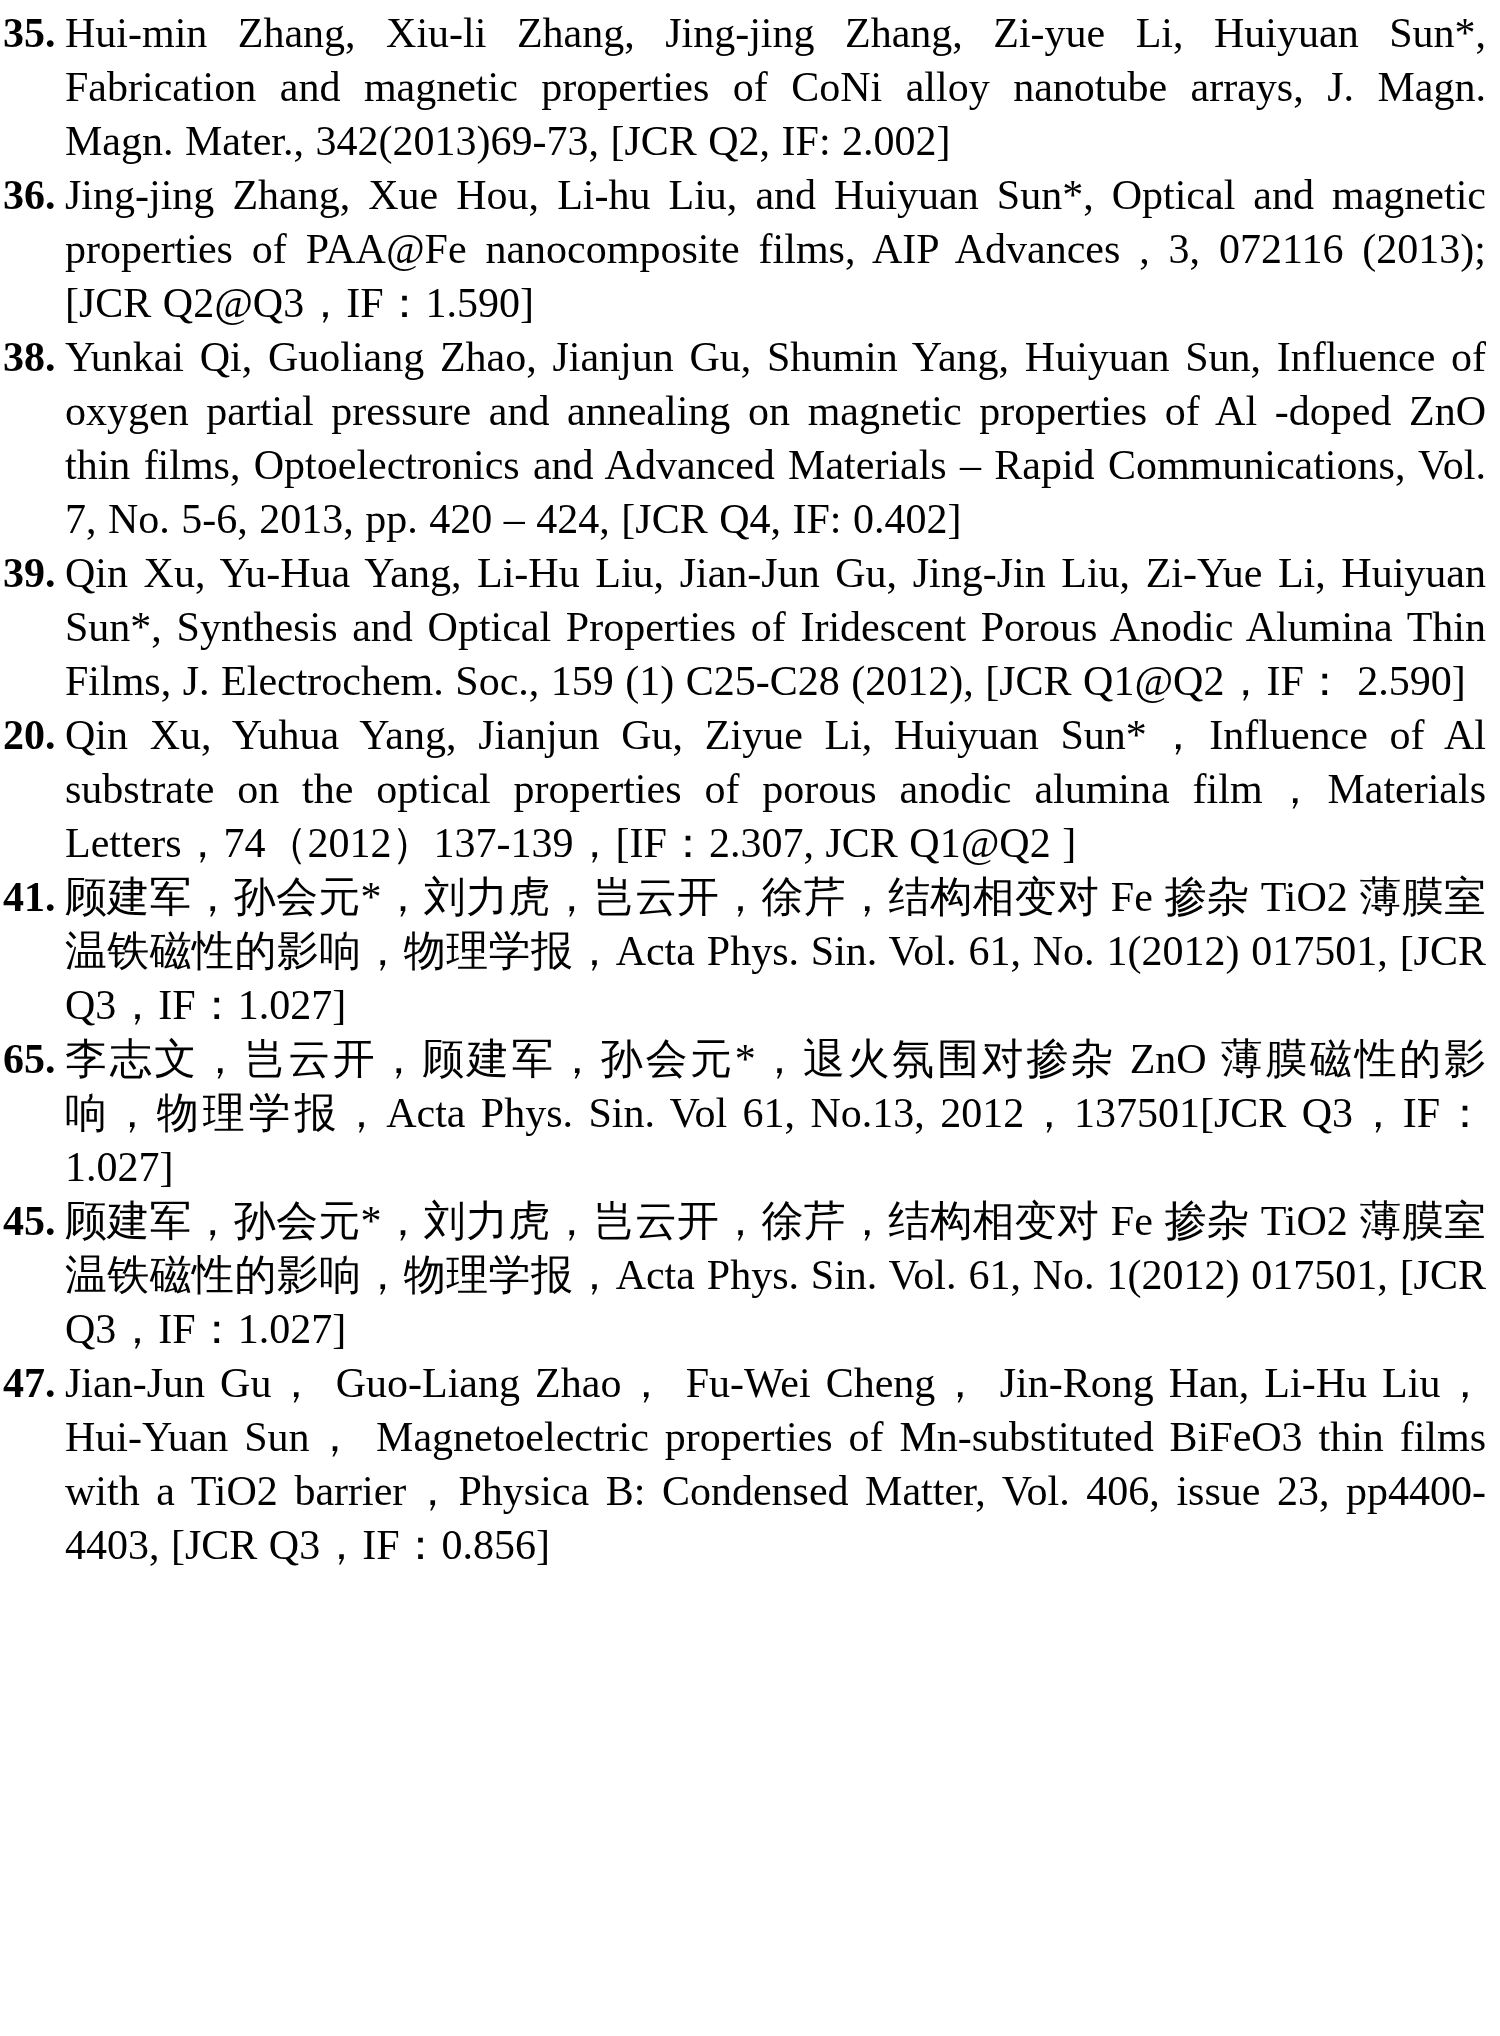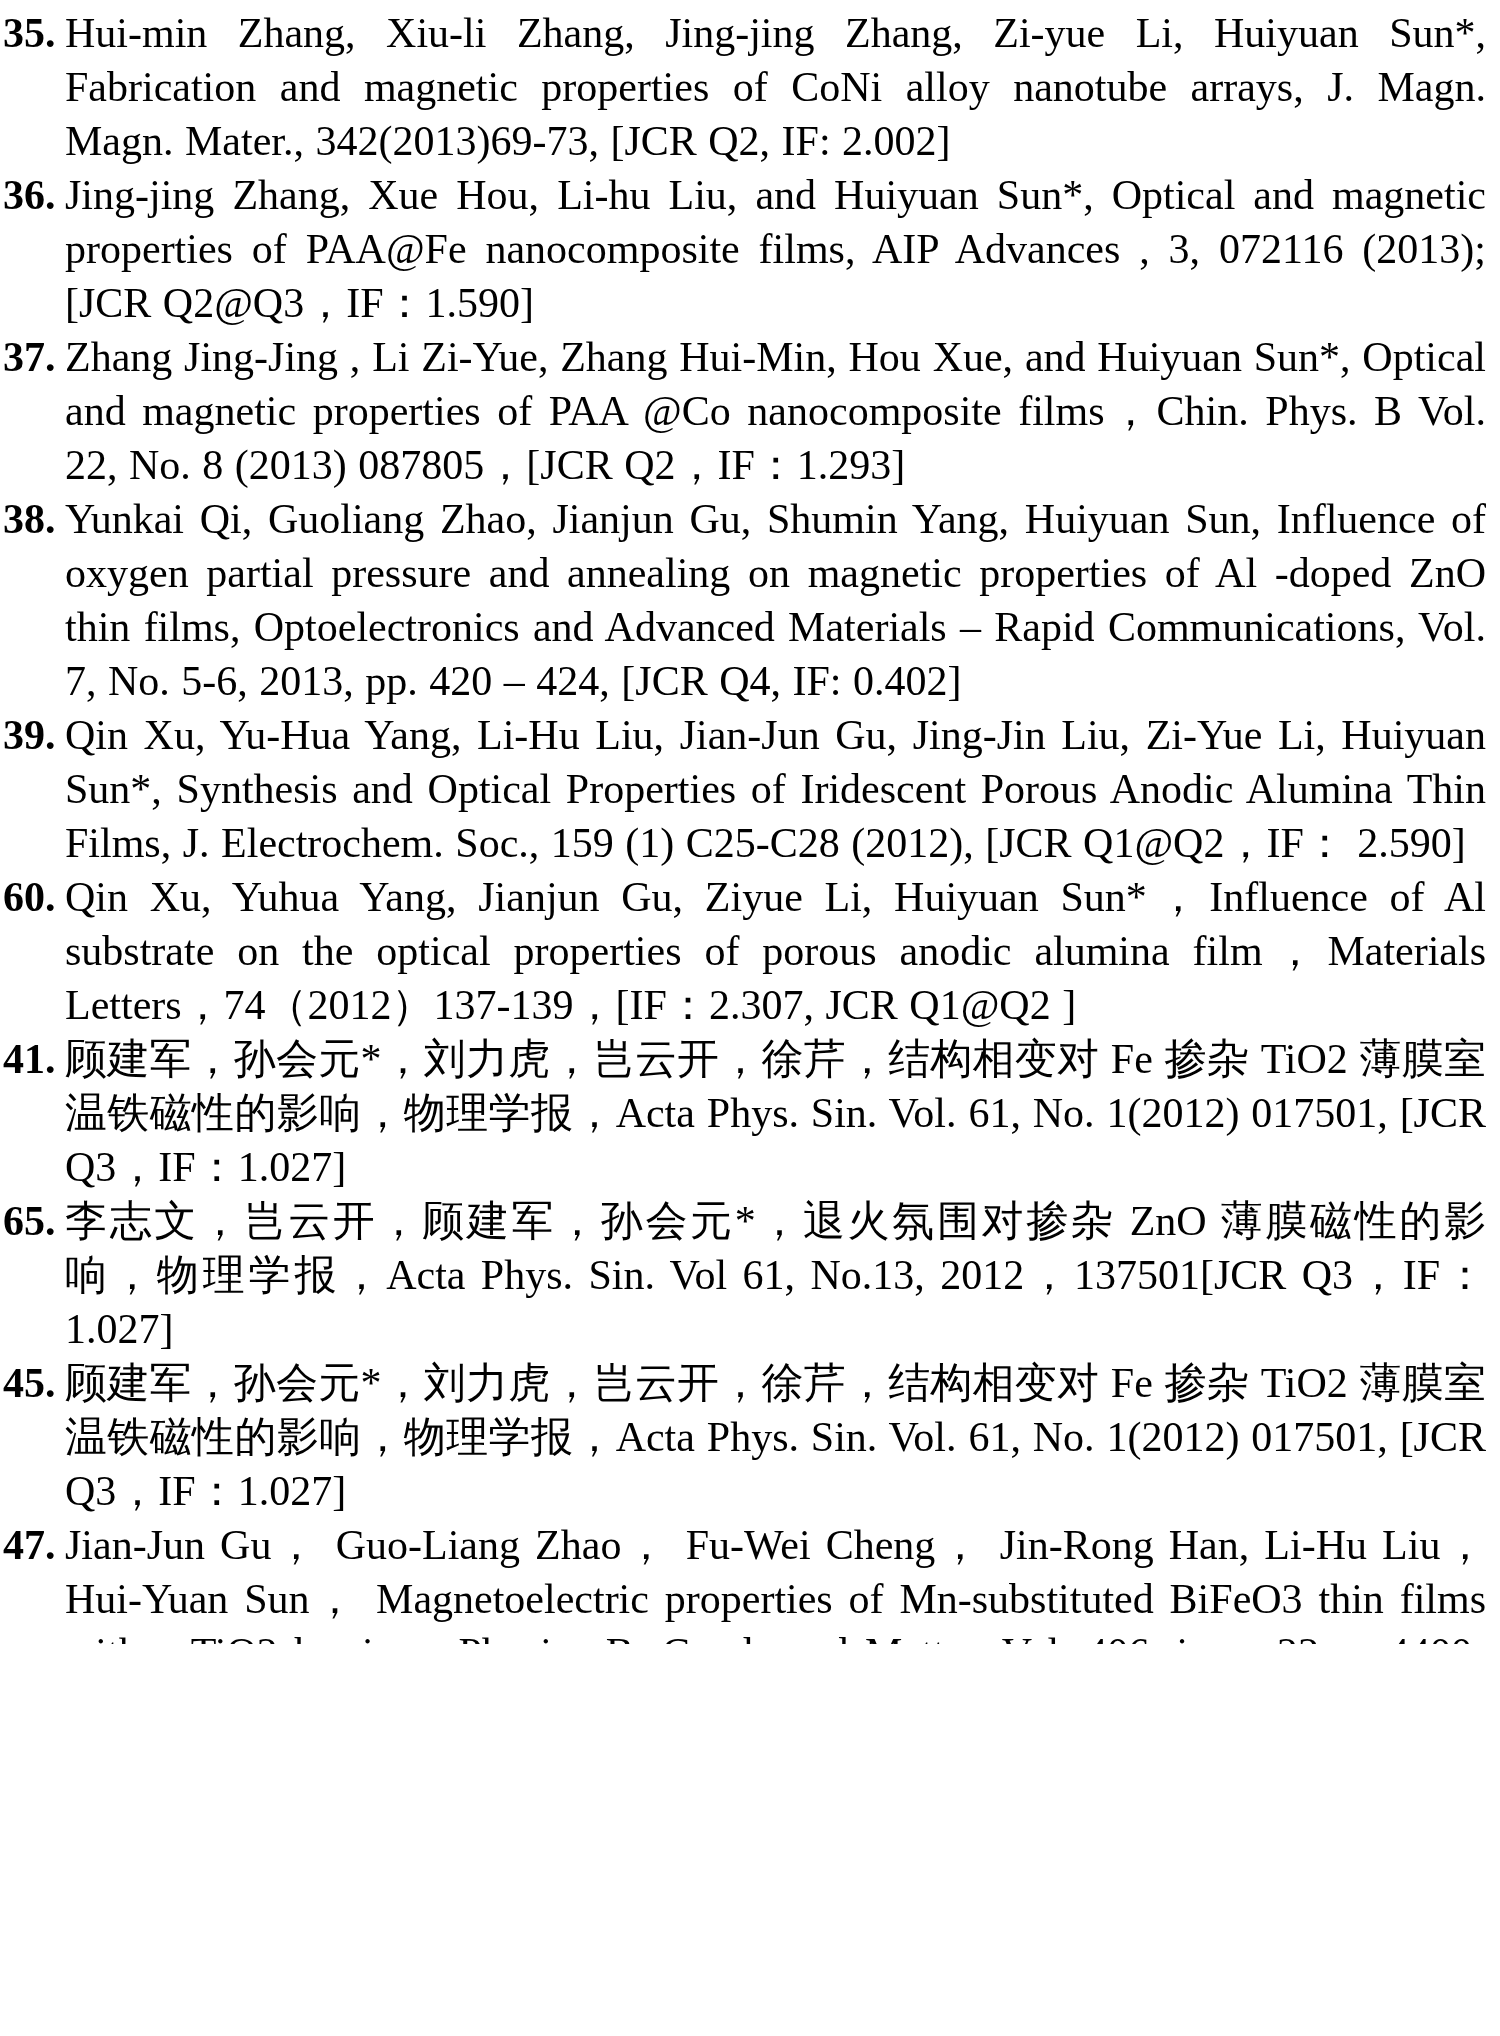--- a/index.html
+++ b/index.html
@@ -40,22 +40,21 @@
     word-spacing: 1px;
   }
 </style>
 </head>
 <body>
 
 <div class="page">
   <div class="pub-list" id="pub-list">
       <div class="item"><span class="num">35.</span><span class="txt">Hui-min Zhang, Xiu-li Zhang, Jing-jing Zhang, Zi-yue Li,  Huiyuan Sun*, Fabrication and magnetic properties of CoNi alloy  nanotube arrays,  J. Magn. Magn. Mater., 342(2013)69-73, [JCR Q2, IF: 2.002]</span></div>
       <div class="item"><span class="num">36.</span><span class="txt">Jing-jing Zhang, Xue Hou, Li-hu Liu, and Huiyuan Sun*, Optical and magnetic properties of PAA@Fe nanocomposite films,  AIP Advances , 3, 072116 (2013); [JCR Q2@Q3，IF：1.590]</span></div>
-      <div class="item"><span class="num">37.</span><span class="txt">Zhang Jing-Jing , Li Zi-Yue, Zhang Hui-Min, Hou Xue, and Huiyuan Sun*, Optical and magnetic properties of PAA @Co nanocomposite films，Chin. Phys. B Vol. 22, No. 8 (2013) 087805，[JCR Q2，IF：1.293]</span></div>
       <div class="item"><span class="num">38.</span><span class="txt">Yunkai Qi, Guoliang Zhao, Jianjun Gu, Shumin Yang, Huiyuan Sun, Influence of oxygen partial pressure and annealing on magnetic properties of Al -doped ZnO thin films, Optoelectronics and Advanced Materials – Rapid Communications, Vol. 7, No. 5-6, 2013, pp. 420 – 424, [JCR Q4, IF: 0.402]</span></div>
       <div class="item"><span class="num">39.</span><span class="txt">Qin Xu, Yu-Hua Yang, Li-Hu Liu, Jian-Jun Gu, Jing-Jin Liu, Zi-Yue Li, Huiyuan Sun*, Synthesis and Optical Properties of Iridescent Porous Anodic Alumina Thin Films, J. Electrochem. Soc., 159 (1) C25-C28 (2012), [JCR Q1@Q2，IF： 2.590]</span></div>
-      <div class="item"><span class="num">60.</span><span class="txt">Qin Xu, Yuhua Yang, Jianjun Gu, Ziyue Li, Huiyuan Sun*，Influence of Al substrate on the optical properties of porous anodic alumina film，Materials Letters，74（2012）137-139，[IF：2.307, JCR Q1@Q2 ]</span></div>
+      <div class="item"><span class="num">20.</span><span class="txt">Qin Xu, Yuhua Yang, Jianjun Gu, Ziyue Li, Huiyuan Sun*，Influence of Al substrate on the optical properties of porous anodic alumina film，Materials Letters，74（2012）137-139，[IF：2.307, JCR Q1@Q2 ]</span></div>
       <div class="item"><span class="num">41.</span><span class="txt">顾建军，孙会元*，刘力虎，岂云开，徐芹，结构相变对 Fe 掺杂 TiO2 薄膜室温铁磁性的影响，物理学报，Acta Phys. Sin. Vol. 61, No. 1(2012) 017501, [JCR Q3，IF：1.027]</span></div>
       <div class="item"><span class="num">65.</span><span class="txt">李志文，岂云开，顾建军，孙会元*，退火氛围对掺杂 ZnO 薄膜磁性的影响，物理学报，Acta Phys. Sin. Vol 61, No.13, 2012，137501[JCR Q3，IF：1.027]</span></div>
       <div class="item"><span class="num">45.</span><span class="txt">顾建军，孙会元*，刘力虎，岂云开，徐芹，结构相变对 Fe 掺杂 TiO2 薄膜室温铁磁性的影响，物理学报，Acta Phys. Sin. Vol. 61, No. 1(2012) 017501, [JCR Q3，IF：1.027]</span></div>
       <div class="item"><span class="num">47.</span><span class="txt">Jian-Jun Gu， Guo-Liang Zhao， Fu-Wei Cheng， Jin-Rong Han, Li-Hu Liu，Hui-Yuan Sun， Magnetoelectric properties of Mn-substituted BiFeO3 thin films with a TiO2 barrier，Physica B: Condensed Matter, Vol. 406, issue 23, pp4400-4403, [JCR Q3，IF：0.856]</span></div>
     </div>
 </div>
 
 </body></html>

